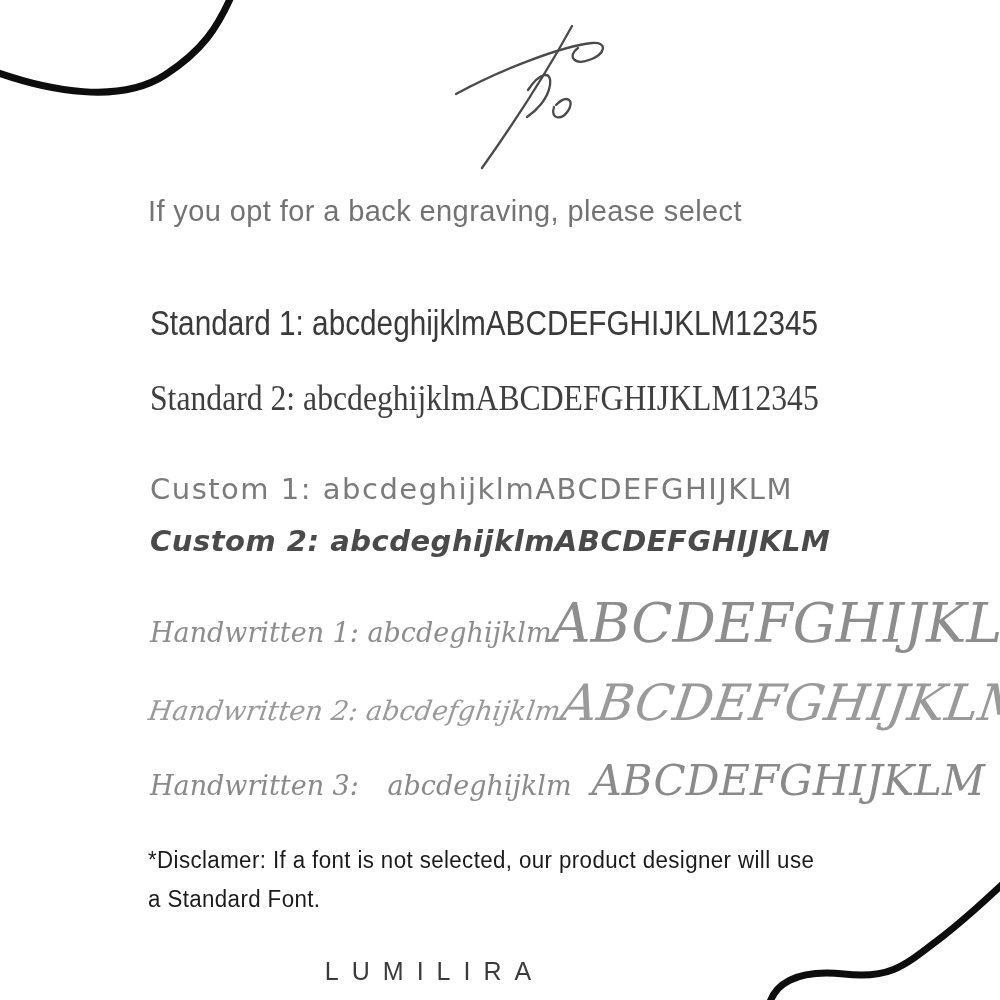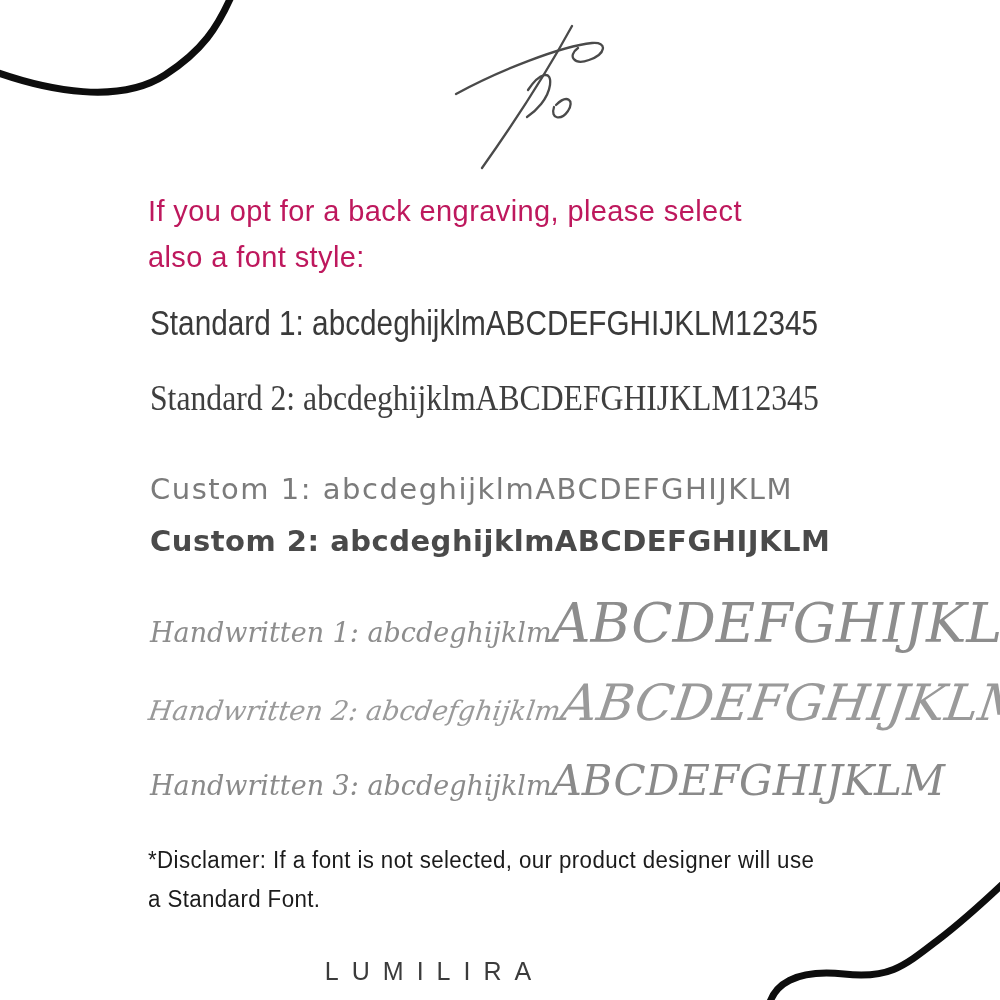--- a/index.html
+++ b/index.html
@@ -17,33 +17,33 @@
 
   .main-title{
     position:absolute;left:0;top:92px;width:1000px;
     text-align:center;
     font-size:60px;font-weight:bold;letter-spacing:4px;
     color:#181818;
   }
 
   .intro{
     position:absolute;left:148px;top:188px;width:760px;
-    font-size:29px;line-height:46px;color:#be185d;letter-spacing:0.4px;
+    font-size:29px;line-height:46px;color:#737373;letter-spacing:0.4px;
   }
 
   .sample-row{
     position:absolute;left:150px;white-space:nowrap;
     transform-origin:left center;
   }
   .sample-row span{white-space:pre;}
 
   .row-standard-1{top:303px;font-family:"Liberation Sans",sans-serif;font-size:35px;transform:scaleX(0.85);}
   .row-standard-2{top:377px;font-family:"Liberation Serif",serif;font-size:36px;transform:scaleX(0.88);}
   .row-custom-1{top:472px;font-family:"DejaVu Sans",sans-serif;font-size:29px;letter-spacing:1.5px;}
-  .row-custom-2{top:524px;font-family:"DejaVu Sans",sans-serif;font-weight:bold;font-size:29px;letter-spacing:0.5px;}
+  .row-custom-2{top:524px;font-family:"DejaVu Sans",sans-serif;font-style:italic;font-weight:bold;font-size:29px;letter-spacing:0.5px;}
 
   .row-hand{font-family:"DejaVu Serif",serif;font-style:italic;display:flex;align-items:baseline;}
   .row-hand-1{top:592px;}
   .row-hand-2{top:674px;transform:skewX(-8deg);}
   .row-hand-3{top:756px;}
   .row-hand .hand-small{font-size:27px;}
   .row-hand-1 .hand-caps{font-size:54px;font-weight:200;}
   .row-hand-2 .hand-caps{font-size:50px;}
   .row-hand-3 .hand-caps{font-size:42px;}
 
@@ -75,21 +75,20 @@
       <path d="M 14 66 C 58 42 120 18 150 15 C 166 13.5 164 26 147 32 C 132 37.5 125 28 136 20"></path>
       <path d="M 130 -2 C 106 42 74 92 40 140"></path>
       <path d="M 86 62 C 98 44 110 42 108 57 C 106 71 94 83 85 89"></path>
       <path d="M 114 77 C 125 66 133 72 126 83 C 119 93 108 91 112 79"></path>
     </g>
   </svg>
 
 
   <div class="intro">
     <div>If you opt for a back engraving, please select</div>
-    <div>also a font style:</div>
   </div>
 
   <div class="sample-row row-standard-1" style="color: rgb(58, 58, 58);">
     <span>Standard 1: </span><span>abcdeghijklm</span><span>ABCDEFGHIJKLM12345</span>
   </div>
 
   <div class="sample-row row-standard-2" style="color: rgb(63, 63, 63);">
     <span>Standard 2: </span><span>abcdeghijklm</span><span>ABCDEFGHIJKLM12345</span>
   </div>
 
@@ -106,21 +105,21 @@
       <span class="hand-small">abcdeghijklm</span>
       <span class="hand-caps">ABCDEFGHIJKLM</span>
   </div>
 
   <div class="sample-row row-hand row-hand-2" style="color: rgb(154, 154, 154);">
     <span class="hand-small">Handwritten 2: </span>
       <span class="hand-small">abcdefghijklm</span>
       <span class="hand-caps">ABCDEFGHIJKLM</span>
   </div>
 
-  <div class="sample-row row-hand row-hand-3" style="color: rgb(138, 138, 138);">
+  <div class="sample-row row-hand row-hand-3" style="color: rgb(138, 138, 138); gap: 20px;">
     <span class="hand-small">Handwritten 3: </span>
       <span class="hand-small">abcdeghijklm</span>
       <span class="hand-caps">ABCDEFGHIJKLM</span>
   </div>
 
   <div class="disclaimer">
     <div>*Disclamer: If a font is not selected, our product designer will use</div>
     <div>a Standard Font.</div>
   </div>
 

